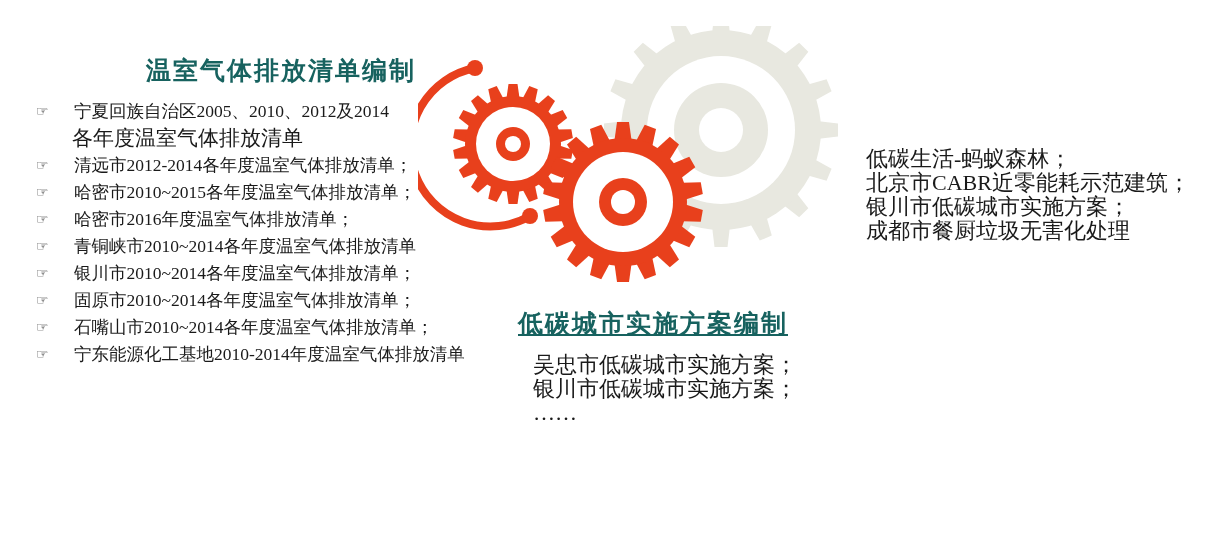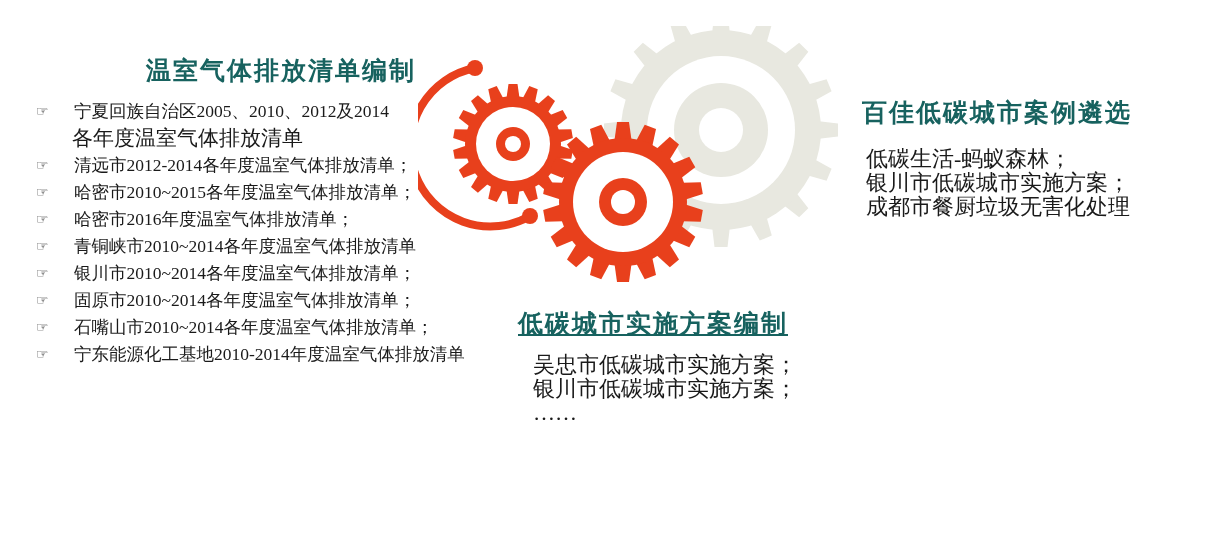--- a/index.html
+++ b/index.html
@@ -240,24 +240,24 @@
       <span class="bullet-text">石嘴山市2010~2014各年度温室气体排放清单；</span>
     </div>
 
     <div class="bullet-row">
       <span class="bullet-mark">☞</span>
       <span class="bullet-text">宁东能源化工基地2010-2014年度温室气体排放清单</span>
     </div>
 
   </div>
 
-  <div class="sec-title" id="title-case">百佳低碳城市案例遴选</div>
 
   <div class="body-list" id="case-list">
     <div>低碳生活-蚂蚁森林；</div>
+    <div>北京市CABR近零能耗示范建筑；</div>
     <div>银川市低碳城市实施方案；</div>
     <div>成都市餐厨垃圾无害化处理</div>
   </div>
 
   <div class="sec-title" id="title-plan">低碳城市实施方案编制</div>
 
   <div class="body-list" id="plan-list">
     <div>吴忠市低碳城市实施方案；</div>
     <div>银川市低碳城市实施方案；</div>
     <div>……</div>

